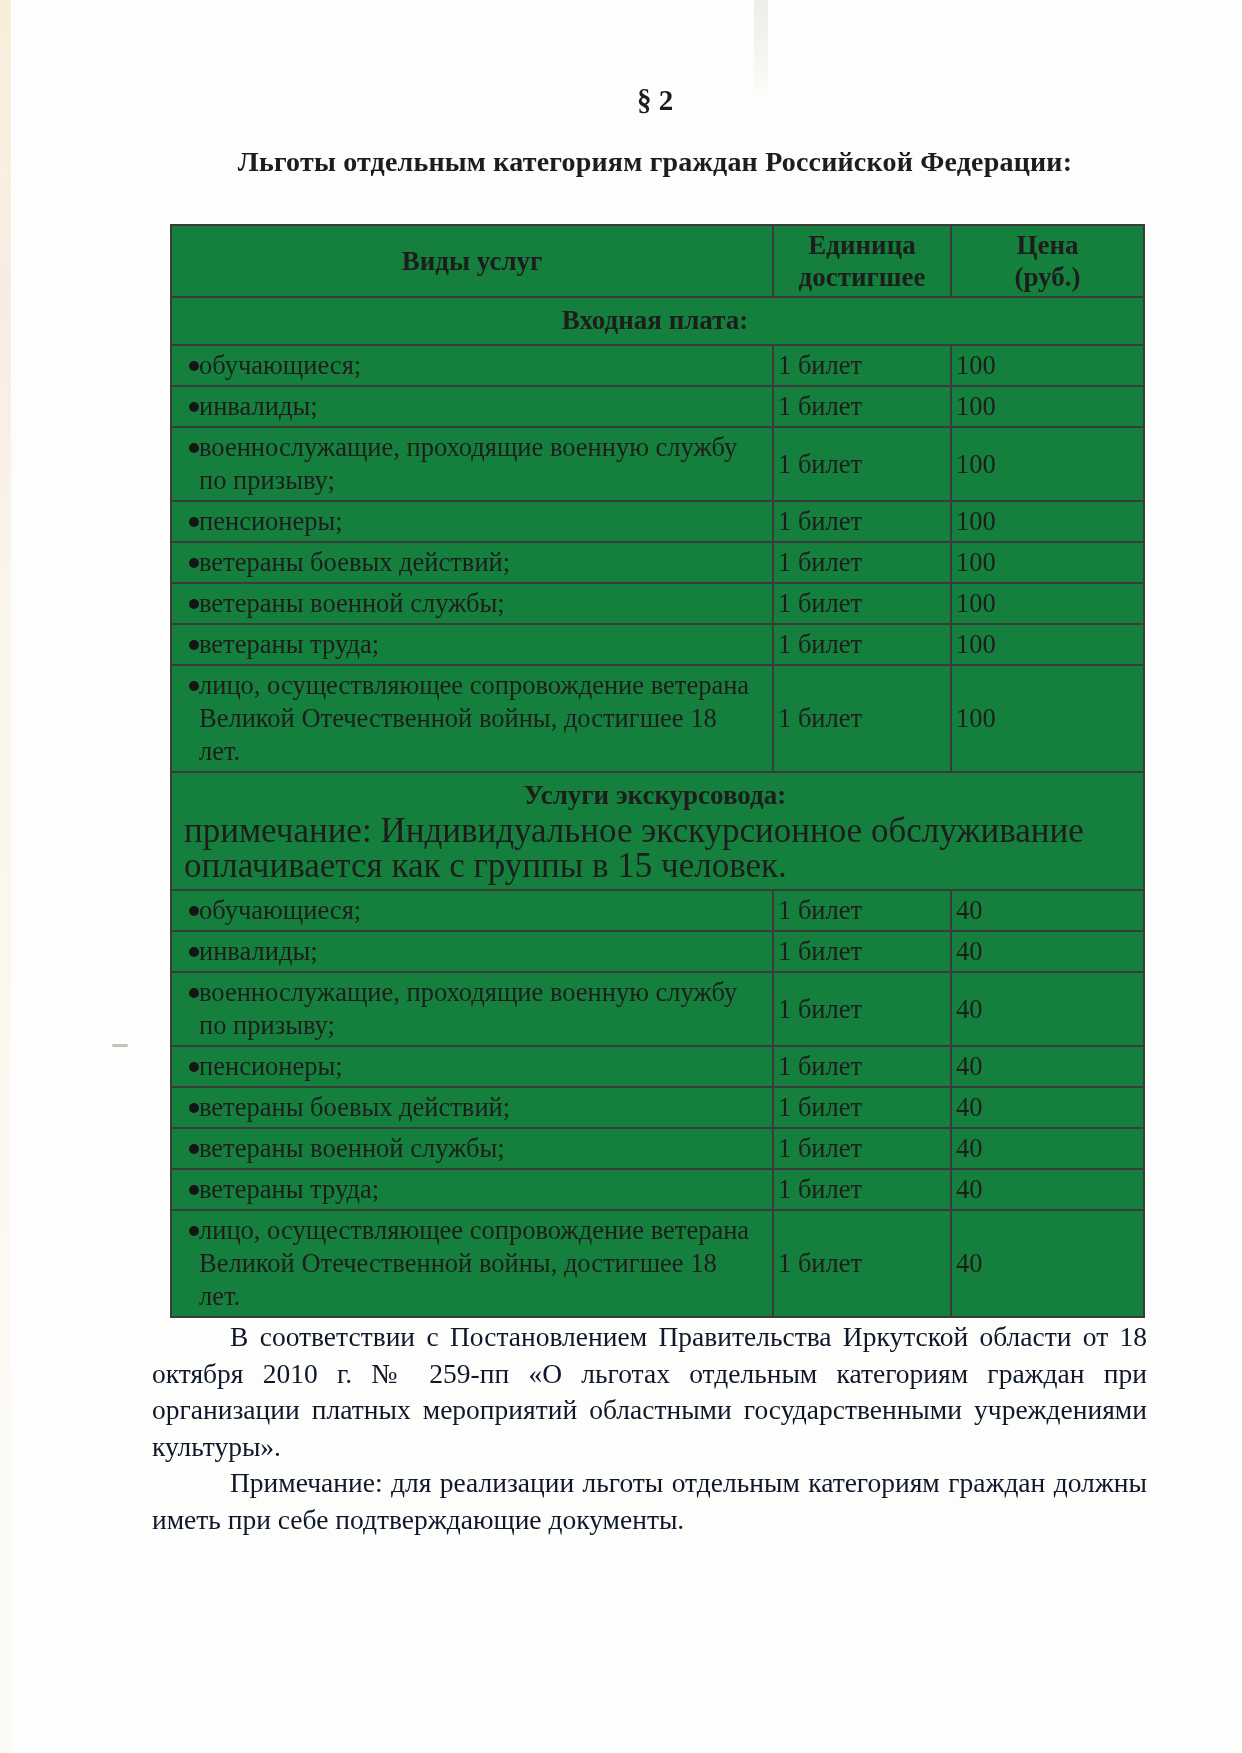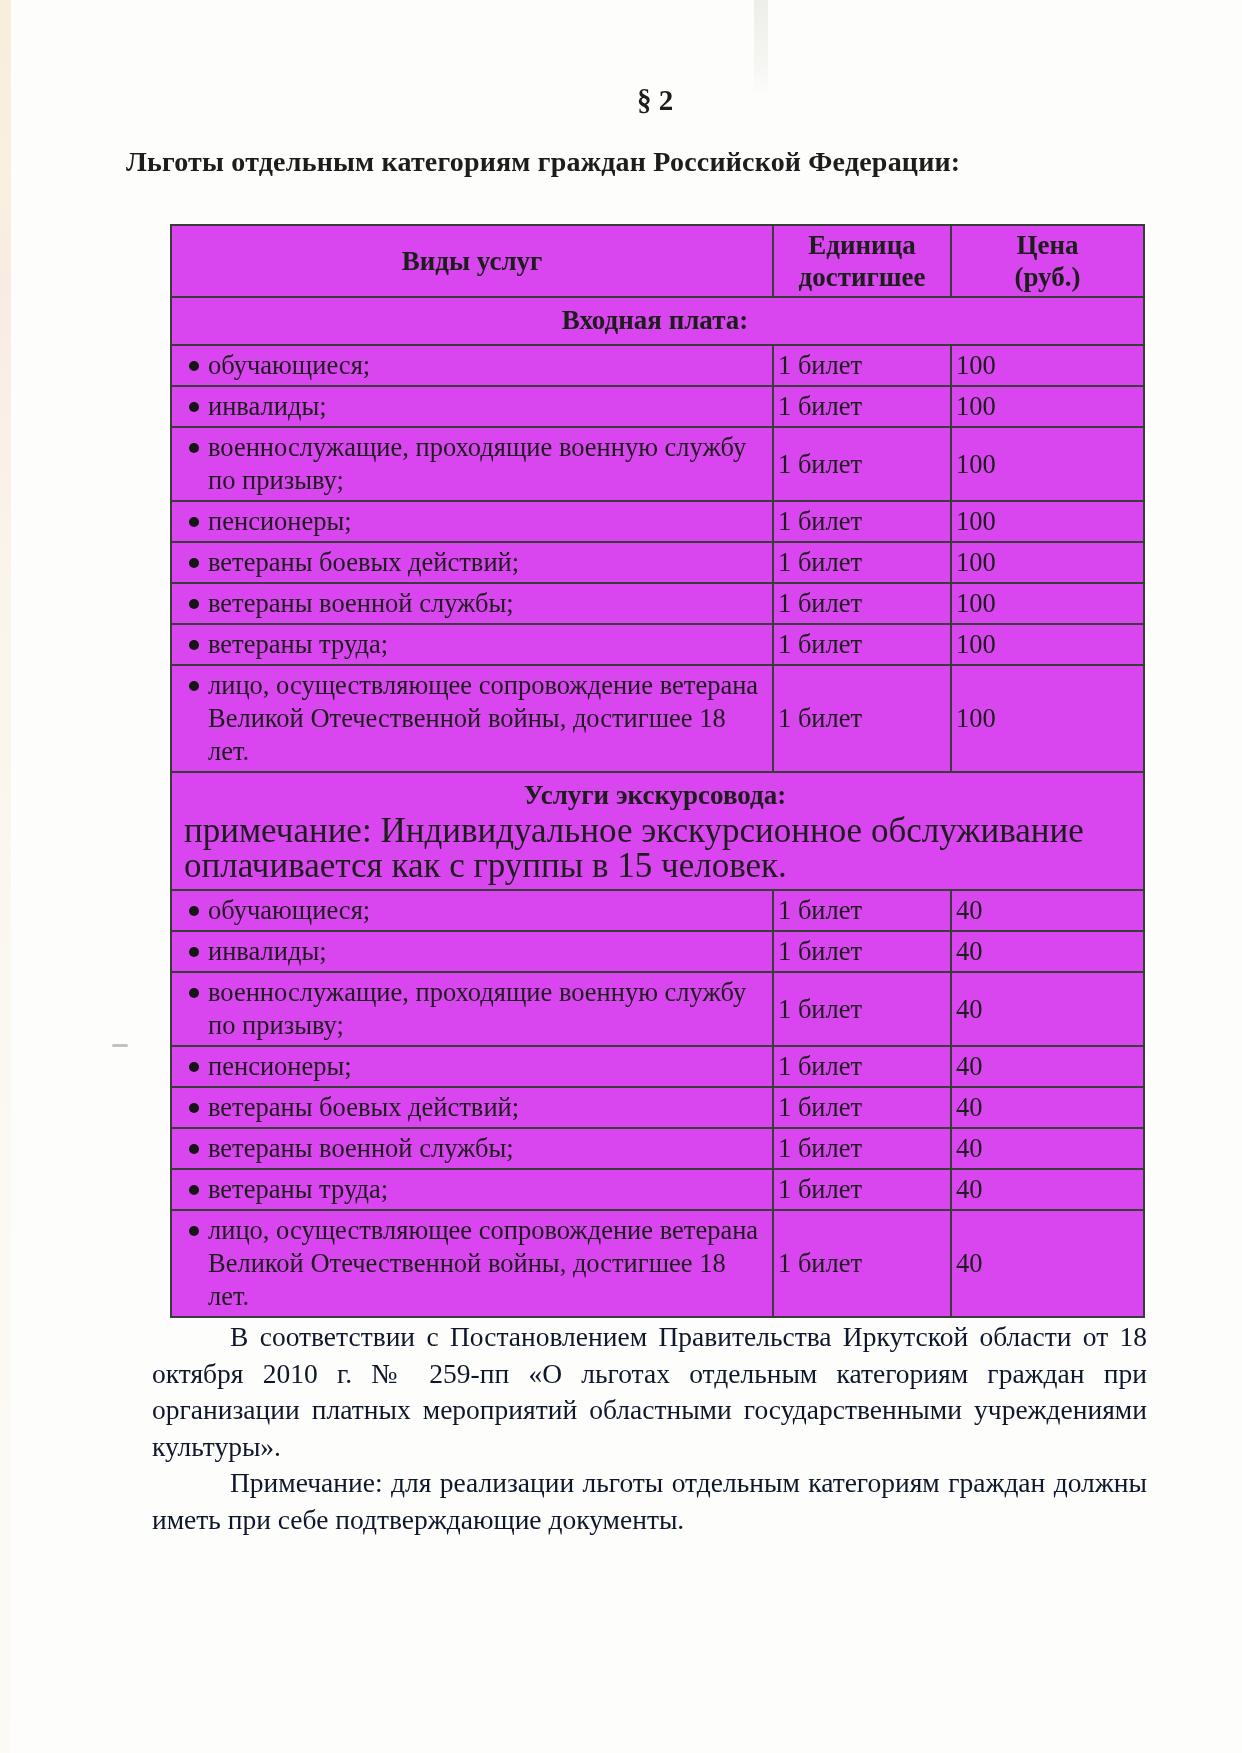--- a/index.html
+++ b/index.html
@@ -27,45 +27,45 @@
     position:absolute;left:112px;top:1044px;width:16px;height:3px;
     background:#b4b2ae;border-radius:2px;opacity:.8;
   }
 
   .sec-num{
     position:absolute;top:84px;left:126px;width:1058px;
     text-align:center;font-weight:bold;font-size:29px;
   }
   .doc-title{
     position:absolute;top:146px;left:126px;width:1058px;
-    font-weight:bold;font-size:28px;letter-spacing:.2px;
+    text-align:center;font-weight:bold;font-size:28px;letter-spacing:.2px;
   }
 
   table.price-table{
     position:absolute;top:224px;left:170px;width:973px;
     border-collapse:collapse;table-layout:fixed;
-    background:#d946ef;
+    background:#15803d;
   }
   .price-table td,.price-table th{border:2px solid #3b3b3b;}
   .price-table th{
     font-weight:bold;font-size:27px;text-align:center;vertical-align:middle;
     height:66px;line-height:32px;padding:2px 4px;
   }
   .col-services{width:602px;}
   .col-unit{width:178px;}
   .col-price{width:193px;}
 
   .section-cell{padding:4px 15px 6px 10px;}
   .sec-head{text-align:center;font-weight:bold;font-size:27px;line-height:36px;}
   .sec-note{font-size:35px;line-height:35px;text-align:left;padding:0 2px;}
 
   .data-row td{font-size:26.5px;line-height:33px;}
   td.service{
     position:relative;
-    padding:3px 12px 3px 36px;
+    padding:3px 12px 3px 27px;
     vertical-align:middle;text-align:left;
   }
   .bullet{
     position:absolute;left:17px;top:15px;width:10px;height:10px;
     border-radius:50%;background:#151515;
   }
   td.unit,td.price{text-align:left;vertical-align:middle;padding:3px 4px;}
 
   .paragraphs{
     position:absolute;top:1319px;left:152px;width:995px;

